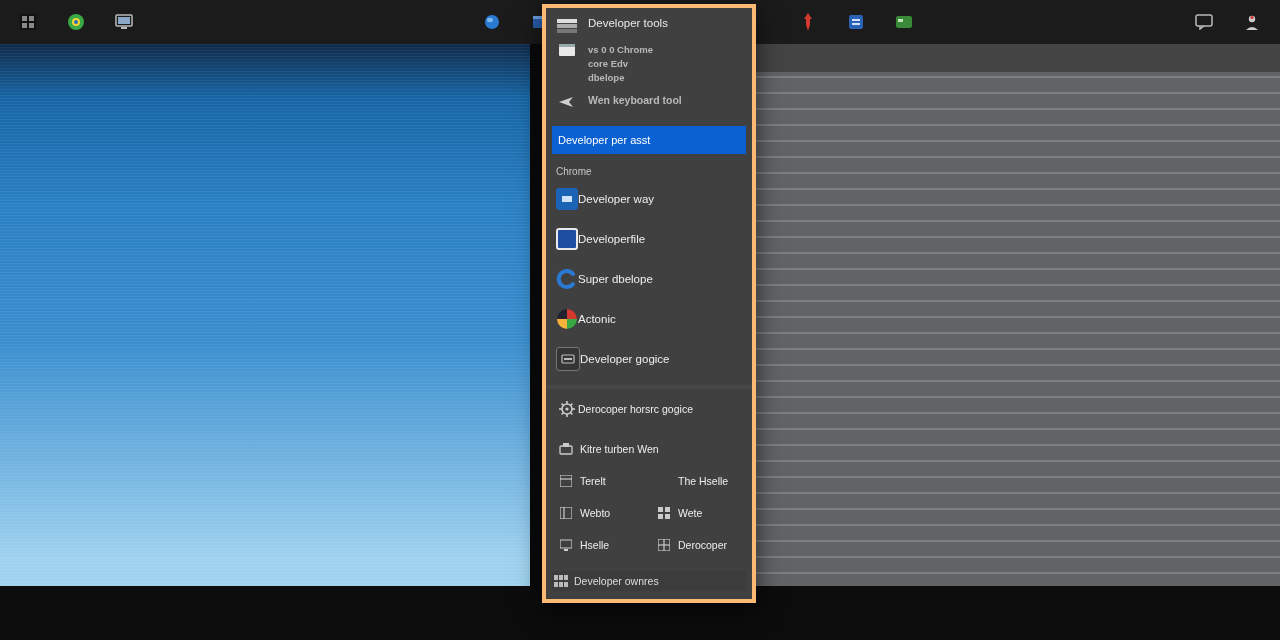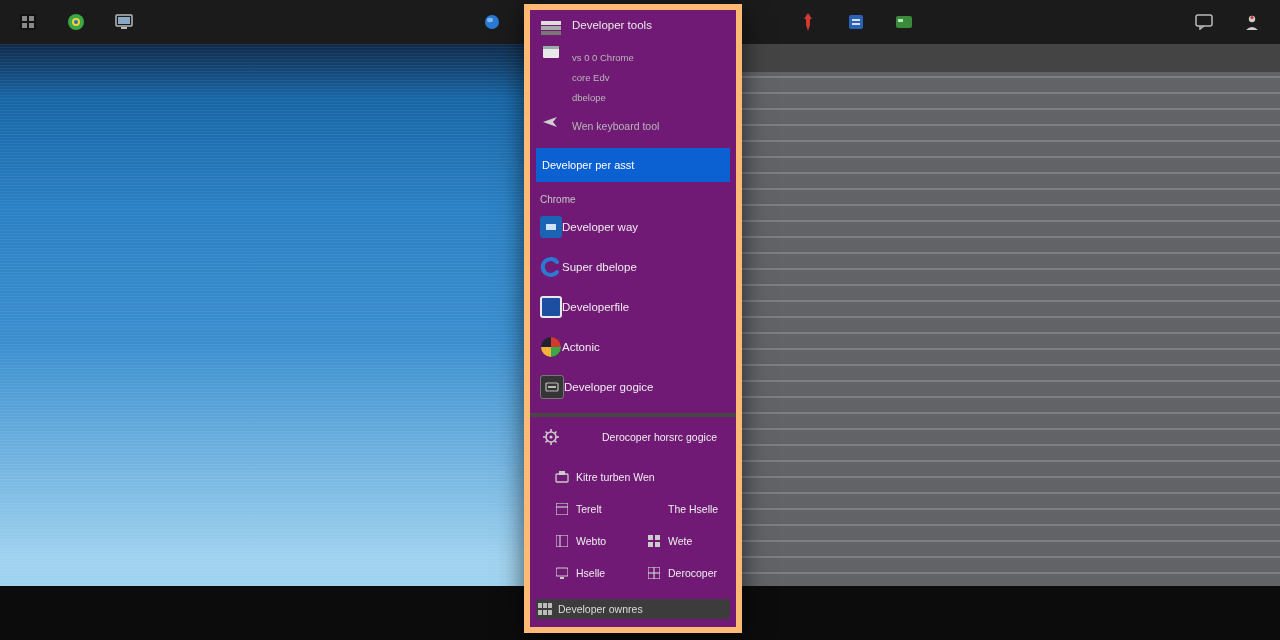--- a/index.html
+++ b/index.html
@@ -95,25 +95,25 @@
   .bottom-strip {
     position: absolute;
     left: 0; right: 0; bottom: 0;
     height: 54px;
     background: #0c0c0c;
   }
 
   
   .start-menu {
     position: absolute;
-    left: 524px;
+    left: 542px;
     top: 4px;
     width: 206px;
-    background: #701a75;
-    border: 6px solid #fdba74;
+    background: #404040;
+    border: 4px solid #fdba74;
     box-shadow: 0 6px 24px rgba(0,0,0,0.6);
     z-index: 20;
     font-size: 11px;
   }
 
   .sm-top {
     padding: 4px 0 6px 0;
   }
   .sm-row {
     display: flex;
@@ -124,33 +124,33 @@
   .sm-icon-box {
     width: 22px; height: 16px;
     flex: 0 0 22px;
     display: flex;
     align-items: center;
     justify-content: center;
     margin-top: 2px;
   }
   .sm-row .label-col { display: flex; flex-direction: column; }
   .sm-row .title { font-size: 11.5px; color: #eaeaea; line-height: 14px; }
-  .sm-row .sub   { font-size: 9.5px; color: #b8b8b8; line-height: 12px; margin-top: 8px; }
+  .sm-row .sub   { font-size: 9.5px; color: #b8b8b8; line-height: 12px; margin-top: 2px; font-weight: bold; }
 
   .sm-search {
     margin: 6px 6px 6px 6px;
   }
   .sm-search .field {
     background: #0b61d1;
     color: #fff;
     font-size: 11px;
     border: none;
     outline: none;
     width: 100%;
-    height: 34px;
+    height: 28px;
     padding: 0 6px;
     box-sizing: border-box;
   }
 
   .sm-section-header {
     font-size: 10px;
     color: #c7c7c7;
     padding: 6px 10px 2px 10px;
   }
 
@@ -177,21 +177,21 @@
   .sm-divider {
     height: 4px;
     background: #474747;
     margin: 2px 0 0 0;
   }
 
   .sm-grid {
     display: grid;
     grid-template-columns: 1fr 1fr;
     column-gap: 4px;
-    padding: 0 6px 6px 20px;
+    padding: 0 6px 6px 8px;
   }
   .sm-grid .sm-item { padding: 4px 4px; gap: 6px; min-height: 24px; }
   .sm-grid .icon-wrap { width: 16px; height: 16px; flex: 0 0 16px; }
   .sm-grid .txt { font-size: 10.5px; }
   .sm-grid .full { grid-column: 1 / span 2; }
 
   .sm-footer {
     margin: 4px 6px 8px 6px;
     background: #3c3c3c;
     border-radius: 2px;
@@ -344,35 +344,35 @@
     <div class="sm-item">
       <div class="icon-wrap" style="background:#1a63b5;">
         <svg width="14" height="14" viewBox="0 0 14 14">
             <rect x="2" y="4" width="10" height="6" fill="#cfe2f7"></rect>
           </svg>
       </div>
       <span class="txt">Developer way</span>
     </div>
 
     <div class="sm-item">
-      <div class="icon-wrap">
-        <svg width="22" height="22" viewBox="0 0 22 22">
-            <path d="M17 6 A8 8 0 1 0 17 16" fill="none" stroke="#2a7ad4" stroke-width="4" stroke-linecap="round"></path>
-          </svg>
-      </div>
-      <span class="txt">Super dbelope</span>
-    </div>
-
-    <div class="sm-item">
       <div class="icon-wrap" style="background:#1d4fa0;border:2px solid #e9e9e9;box-sizing:border-box;">
         <svg width="10" height="10" viewBox="0 0 10 10">
             <rect x="1" y="1" width="8" height="8" fill="#1d4fa0"></rect>
           </svg>
       </div>
       <span class="txt">Developerfile</span>
+    </div>
+
+    <div class="sm-item">
+      <div class="icon-wrap">
+        <svg width="22" height="22" viewBox="0 0 22 22">
+            <path d="M17 6 A8 8 0 1 0 17 16" fill="none" stroke="#2a7ad4" stroke-width="4" stroke-linecap="round"></path>
+          </svg>
+      </div>
+      <span class="txt">Super dbelope</span>
     </div>
 
     <div class="sm-item">
       <div class="icon-wrap">
         <svg width="22" height="22" viewBox="0 0 22 22">
           <circle cx="11" cy="11" r="10" fill="#223"></circle>
           <path d="M11 1 A10 10 0 0 1 21 11 L11 11 Z" fill="#d33a2f"></path>
           <path d="M21 11 A10 10 0 0 1 11 21 L11 11 Z" fill="#39a845"></path>
           <path d="M11 21 A10 10 0 0 1 1 11 L11 11 Z" fill="#f7b23b"></path>
         </svg>
@@ -404,21 +404,21 @@
               <line x1="8" y1="13" x2="8" y2="16"></line>
               <line x1="0" y1="8" x2="3" y2="8"></line>
               <line x1="13" y1="8" x2="16" y2="8"></line>
               <line x1="2.5" y1="2.5" x2="4.5" y2="4.5"></line>
               <line x1="11.5" y1="11.5" x2="13.5" y2="13.5"></line>
               <line x1="2.5" y1="13.5" x2="4.5" y2="11.5"></line>
               <line x1="11.5" y1="4.5" x2="13.5" y2="2.5"></line>
             </g>
           </svg>
       </div>
-      <span class="txt" style="font-size:10.5px;margin-left:40px;">Derocoper horsrc gogice</span>
+      <span class="txt" style="font-size:10.5px;">Derocoper horsrc gogice</span>
     </div>
   </div>
 
   <div class="sm-grid">
     <div class="sm-item full">
       <div class="icon-wrap">
         <svg width="14" height="12" viewBox="0 0 14 12">
             <rect x="1" y="3" width="12" height="8" rx="1" fill="none" stroke="#ccc" stroke-width="1.3"></rect>
             <rect x="4" y="0" width="6" height="4" fill="#ccc"></rect>
           </svg>

